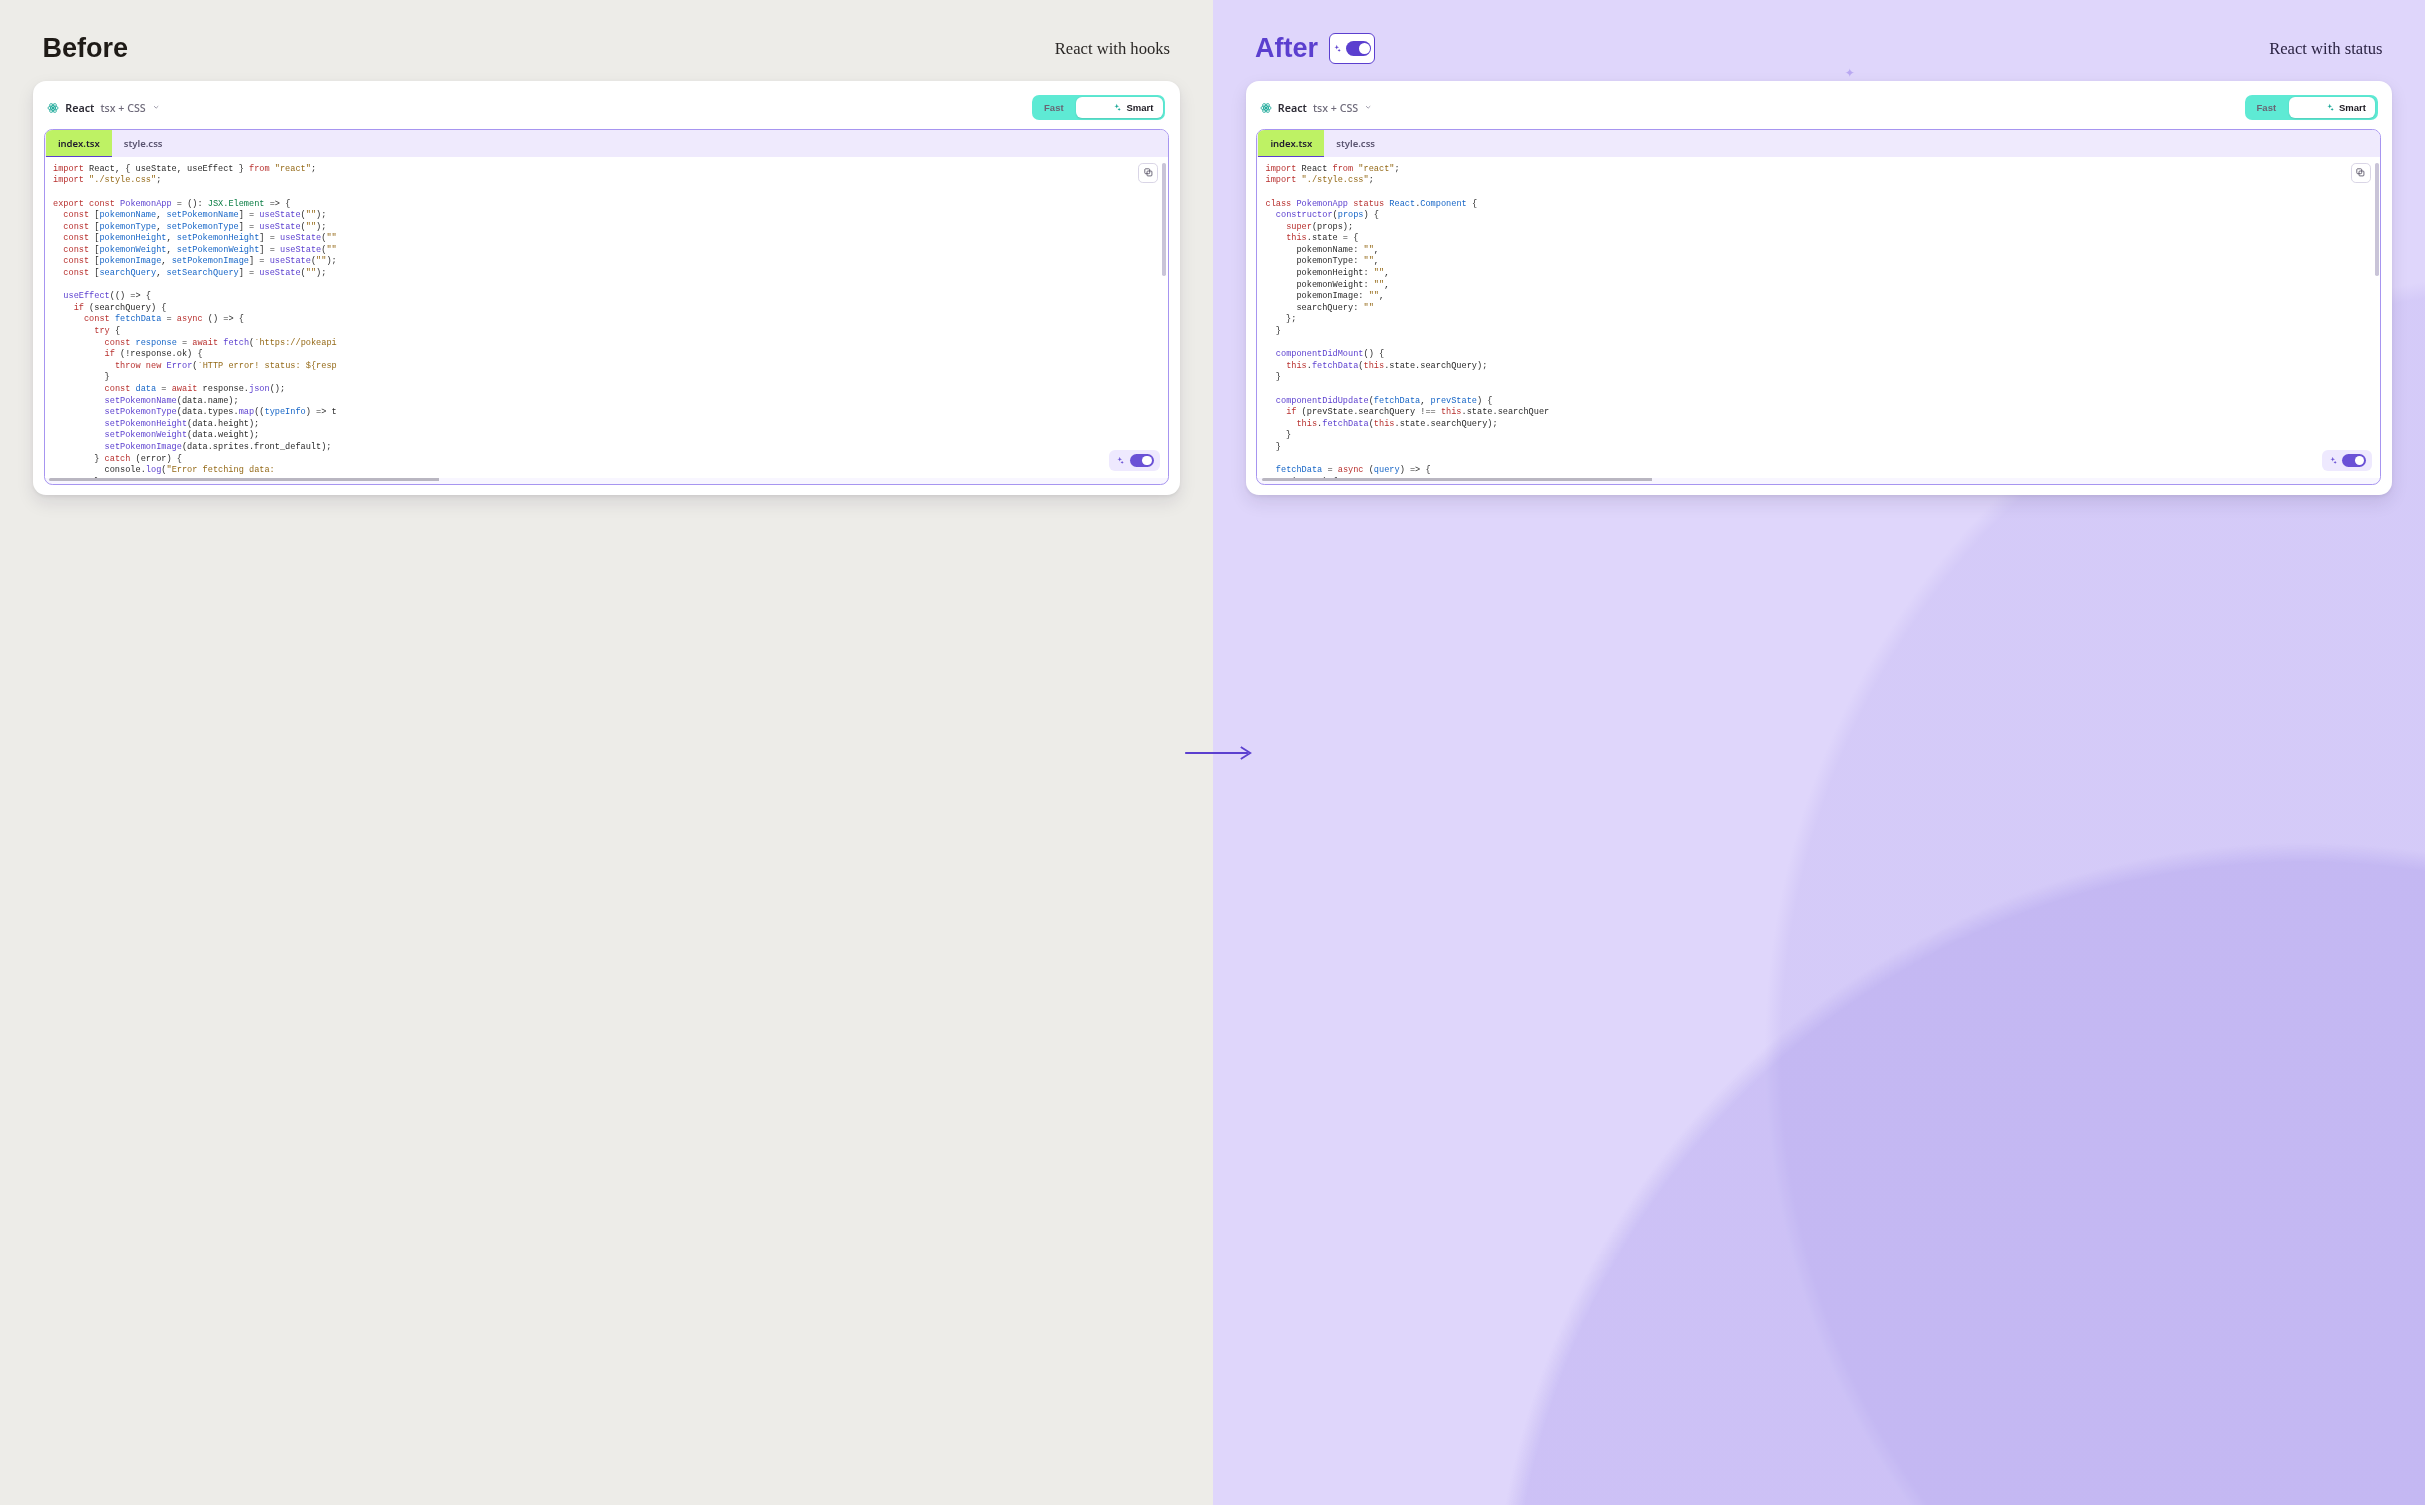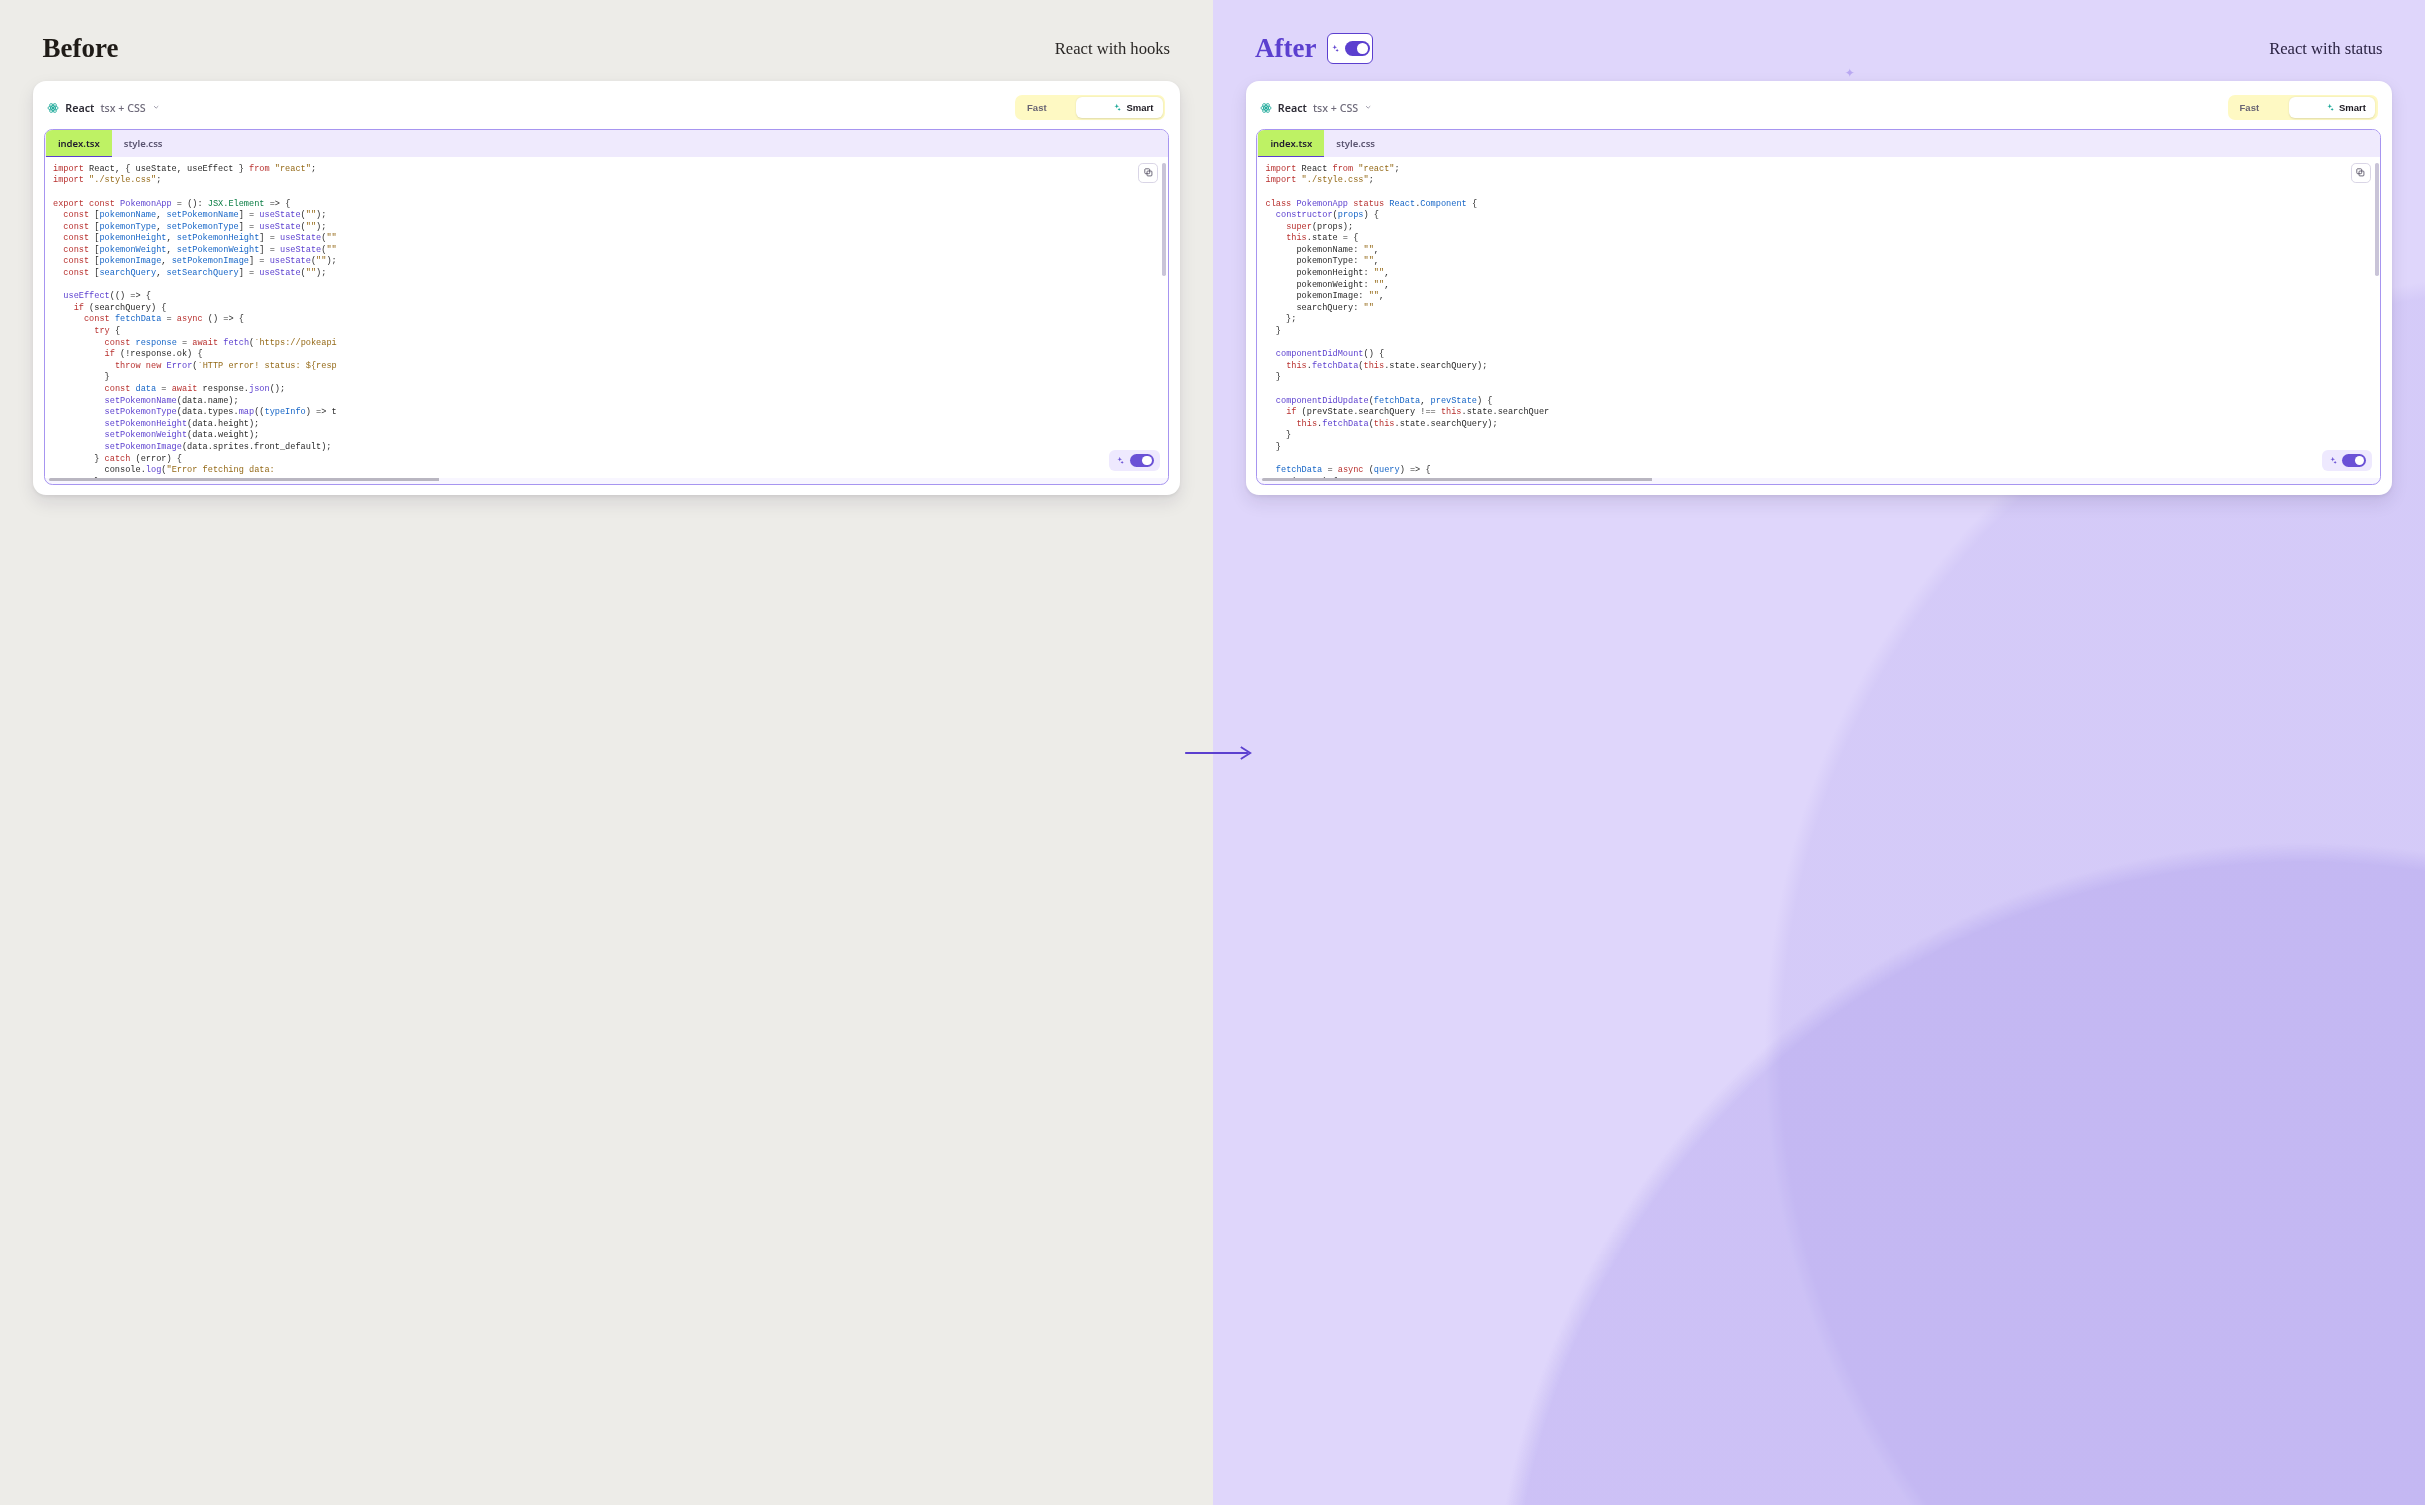--- a/index.html
+++ b/index.html
@@ -28,21 +28,21 @@
   }
 
   .headline {
     display: flex;
     align-items: center;
     justify-content: space-between;
     gap: 14.3px;
     margin: 0 9.5px 16.6px 9.5px;
   }
   .script-label {
-    font-family: Liberation Serif, serif;
+    font-family: Liberation Sans, sans-serif;
     font-size: 27px;
     font-weight: 600;
     color: #1f1b17;
   }
   .panel.right .script-label { color: #5b3fcf; }
   .headline-subtitle {
     font-family: ui-serif, Georgia, "Times New Roman", serif;
     font-size: 16.6px;
     color: #2b2826;
   }
@@ -91,24 +91,24 @@
   .stack-chip {
     display: inline-flex; align-items: center; gap: 6px;
     font-weight: 650; font-size: 10.7px; color: #2c2a34;
   }
   .stack-chip .react-icon { color: #12a594; }
   .stack-chip .thin { font-weight: 500; color: #6e6a7a; }
   .stack-chip .chev { color: #8b879a; }
 
   .mode-group {
     display: inline-flex; align-items: center;
-    background: #fef9c3;
+    background: #5eead4;
     border-radius: 7.1px;
     padding: 2.4px;
-    gap: 20px;
+    gap: 3px;
   }
   .mode-btn {
     border: none; background: transparent;
     padding: 4.8px 9.5px;
     border-radius: 6px;
     font-size: 9.5px; font-weight: 600;
     color: #696574;
     display: inline-flex; align-items: center; gap: 4.8px;
     cursor: pointer;
   }

